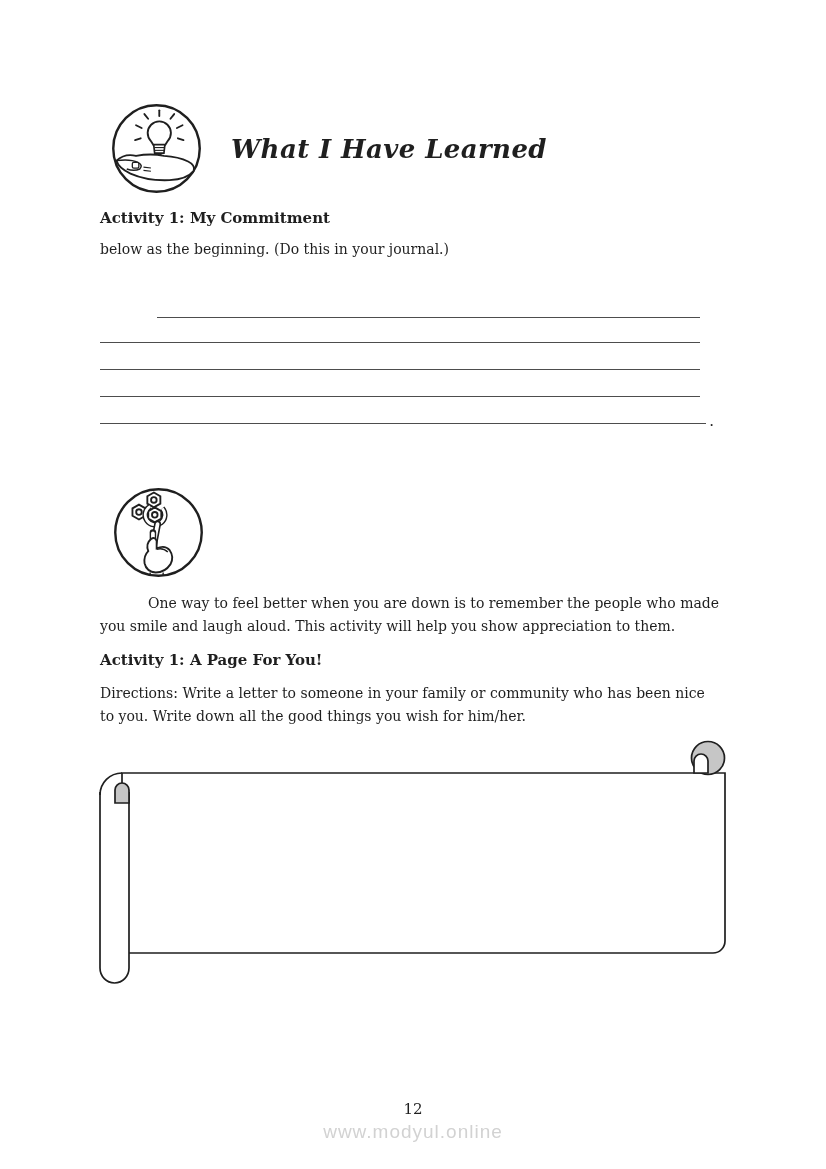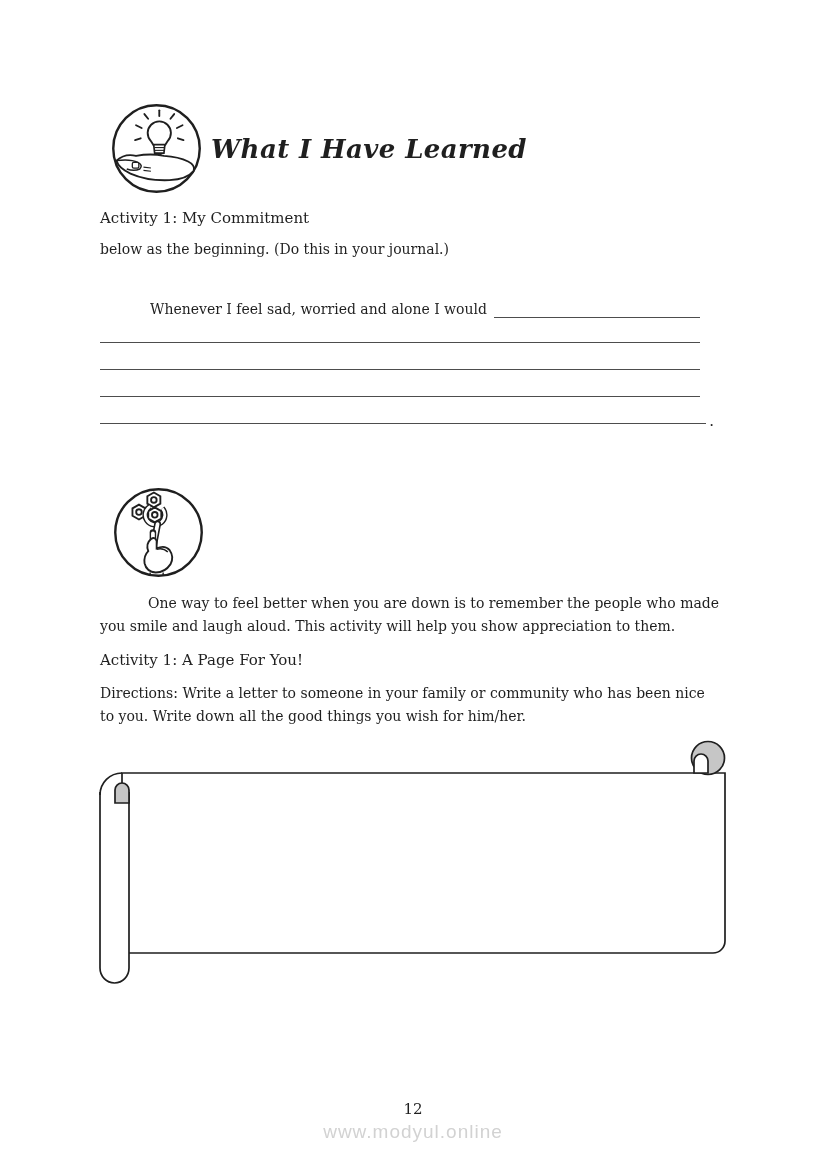--- a/index.html
+++ b/index.html
@@ -12,33 +12,33 @@
   html,body{background:#fff;}
   .page{
     position:relative;
     width:826px;height:1169px;
     background:#fff;
     font-family:"DejaVu Serif", serif;
     color:var(--ink,#1f1f1f);
     overflow:hidden;
   }
   .abs{position:absolute;}
-  .sec-head{display:flex;align-items:center;gap:8px;}
+  .sec-head{display:flex;align-items:center;gap:28px;}
   .icon-wrap{width:93px;height:93px;flex:0 0 auto;display:block;}
   .icon-wrap svg{width:100%;height:100%;display:block;}
   .sec-title{
     font-size:26px;
     font-weight:bold;
     font-style:italic;
     letter-spacing:0.4px;
     white-space:nowrap;
   }
   .activity-title{
     font-size:15px;
-    font-weight:normal;
+    font-weight:bold;
     white-space:nowrap;
   }
   .body-text{font-size:14px;line-height:22.5px;}
   .tline{display:block;white-space:nowrap;}
   .tline.indented{padding-left:48px;text-align:right;}
   .prompt-row{
     display:flex;align-items:stretch;
     width:550px;height:18px;
     font-size:14px;
   }
@@ -105,21 +105,20 @@
     <h1 class="sec-title">What I Have Learned</h1>
   </div>
 
   <h2 class="abs activity-title" style="left:100px;top:209px;">Activity 1: My Commitment</h2>
 
   <div class="abs body-text" style="left:100px;top:238px;">
     <span class="tline">below as the beginning. (Do this in your journal.)</span>
   </div>
 
   <div class="abs prompt-row" style="left:150px;top:300px;">
-    <span class="prompt-text">Whenever I feel sad, worried and alone I would</span>
     <span class="blank-underline"></span>
   </div>
 
   <div class="abs write-lines" style="left:100px;top:316px;">
     <div class="write-line"></div>
     <div class="write-line"></div>
     <div class="write-line"></div>
     <div class="write-line-last">
       <span class="end-period">.</span>
     </div>

